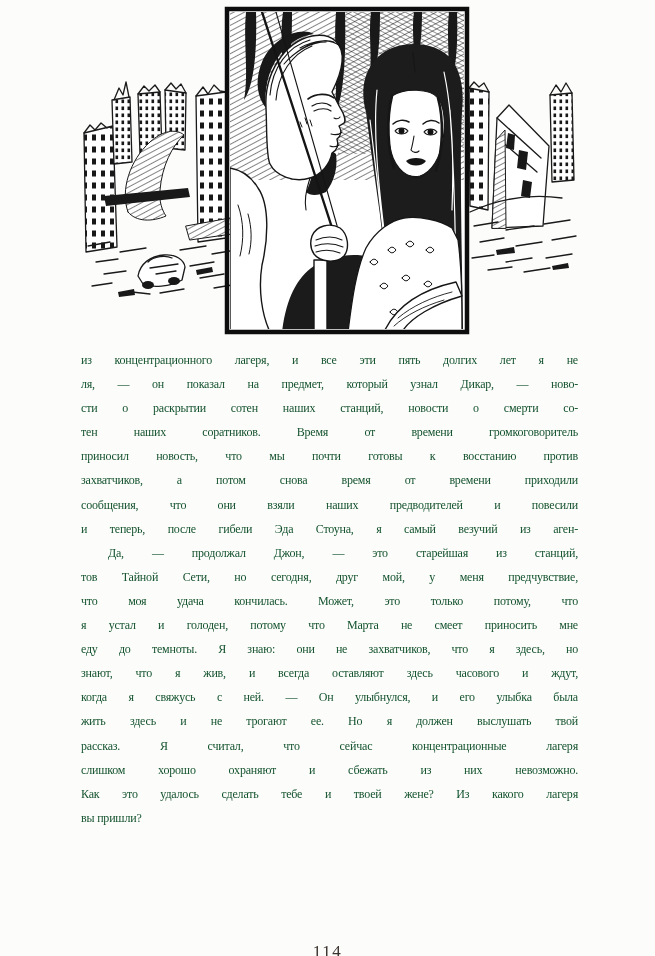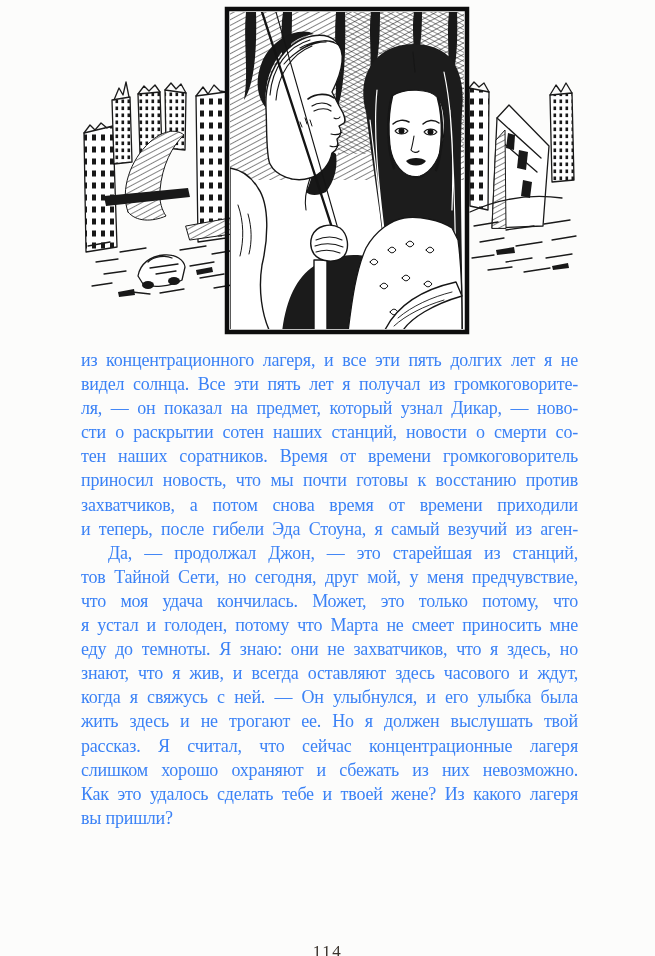--- a/index.html
+++ b/index.html
@@ -1,18 +1,18 @@
 <!DOCTYPE html>
 <html><head>
 <meta charset="utf-8">
 <style>
   html,body{margin:0;padding:0;background:#e9e9e9;}
   .page{position:relative;width:655px;height:956px;margin:0 auto;background:#fcfcfb;overflow:hidden;font-family:"Liberation Serif",serif;}
   .art{position:absolute;left:0;top:0;width:655px;height:340px;}
-  .textblock{position:absolute;left:81px;top:348px;width:497px;font-size:18px;line-height:24.1px;color:#3b82f6;letter-spacing:-0.2px;}
+  .textblock{position:absolute;left:81px;top:348px;width:497px;font-size:12px;line-height:24.1px;color:#14532d;letter-spacing:-0.2px;}
   .ln{text-align:justify;text-align-last:justify;height:24.1px;white-space:nowrap;}
   .ln.end{text-align-last:left;}
   .ln.indent{text-indent:27px;}
   .pagenum{position:absolute;left:0;top:942px;width:100%;text-align:center;font-size:17px;letter-spacing:1.5px;color:#39322c;font-variant-numeric:oldstyle-nums;}
 </style>
 </head>
 <body>
 
 <div class="page">
 
@@ -145,26 +145,26 @@
           <path d="M398,318 C412,306 432,297 452,292 M394,326 C406,315 424,306 444,300" stroke-width="0.9"></path>
         </g>
       </g>
 
       <rect x="227" y="9" width="240" height="323" fill="none" stroke="#0d0d0d" stroke-width="4.5"></rect>
     </g>
   </svg>
 
   <div class="textblock">
     <div class="ln">из концентрационного лагеря, и все эти пять долгих лет я не</div>
-    <div class="ln">видел солнца. Все эти пять лет я получал из громкоговорите-</div>
     <div class="ln">ля, — он показал на предмет, который узнал Дикар, — ново-</div>
     <div class="ln">сти о раскрытии сотен наших станций, новости о смерти со-</div>
     <div class="ln">тен наших соратников. Время от времени громкоговоритель</div>
     <div class="ln">приносил новость, что мы почти готовы к восстанию против</div>
     <div class="ln">захватчиков, а потом снова время от времени приходили</div>
+    <div class="ln">сообщения, что они взяли наших предводителей и повесили</div>
     <div class="ln">и теперь, после гибели Эда Стоуна, я самый везучий из аген-</div>
     <div class="ln indent">Да, — продолжал Джон, — это старейшая из станций,</div>
     <div class="ln">тов Тайной Сети, но сегодня, друг мой, у меня предчувствие,</div>
     <div class="ln">что моя удача кончилась. Может, это только потому, что</div>
     <div class="ln">я устал и голоден, потому что Марта не смеет приносить мне</div>
     <div class="ln">еду до темноты. Я знаю: они не захватчиков, что я здесь, но</div>
     <div class="ln">знают, что я жив, и всегда оставляют здесь часового и ждут,</div>
     <div class="ln">когда я свяжусь с ней. — Он улыбнулся, и его улыбка была</div>
     <div class="ln">жить здесь и не трогают ее. Но я должен выслушать твой</div>
     <div class="ln">рассказ. Я считал, что сейчас концентрационные лагеря</div>

